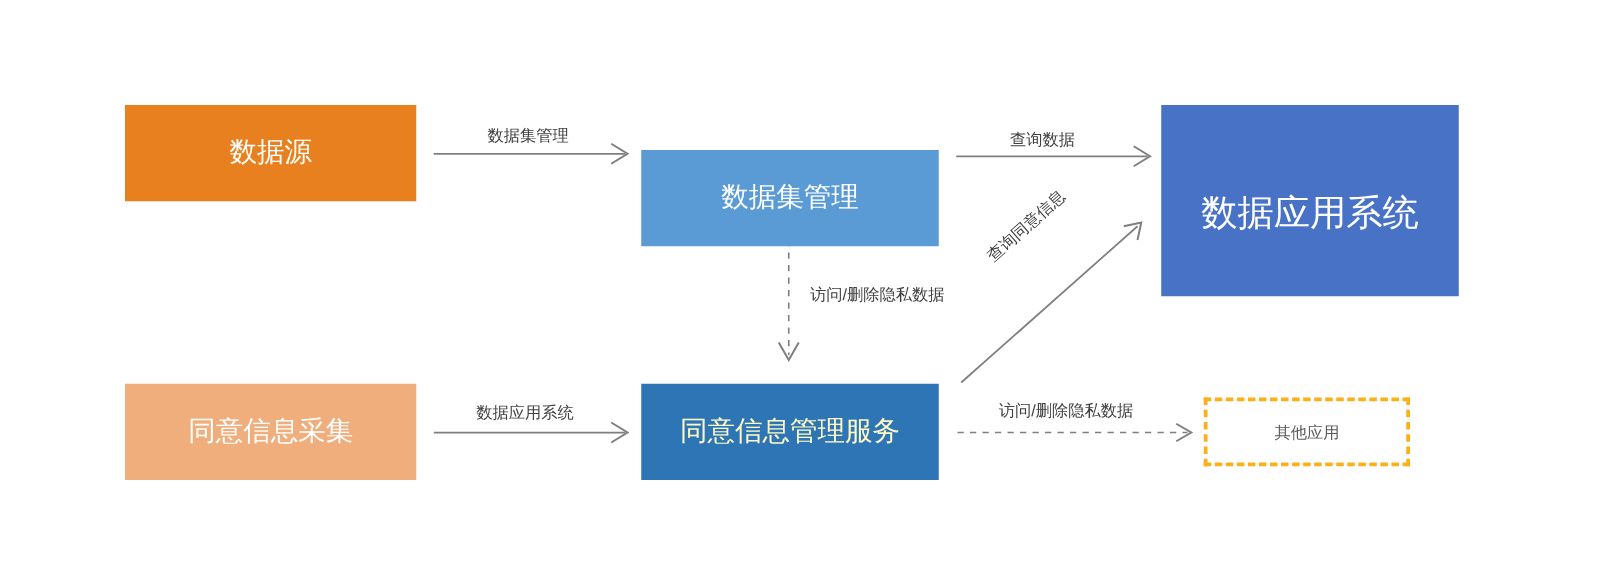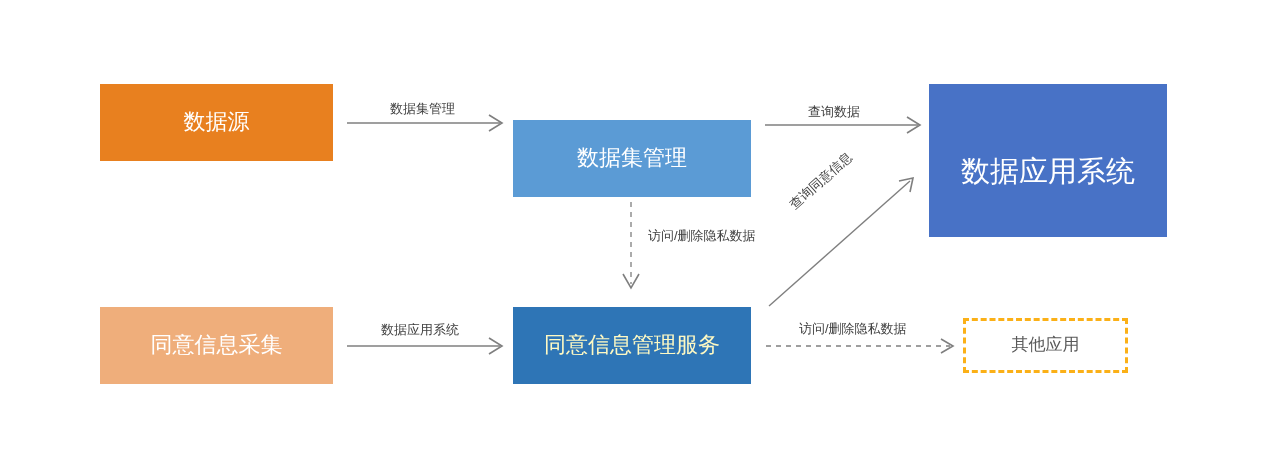--- a/index.html
+++ b/index.html
@@ -71,21 +71,21 @@
   #node-consent-service .node-label {
     color: #fef9c3; font-size: 22px;
   }
   
   #node-other-apps {
     left: 963px; top: 318px; width: 165px; height: 55px;
     background: #ffffff;
     border: 3px dashed #FBB017;
   }
   #node-other-apps .node-label {
-    color: #595959; font-size: 17px;
+    color: #595959; font-size: 13px;
   }
 
   
   .edge-label {
     position: absolute;
     color: #404040;
     font-size: 13px;
     white-space: nowrap;
   }
   #label-ingest-data   { left: 390px; top: 100px; }

